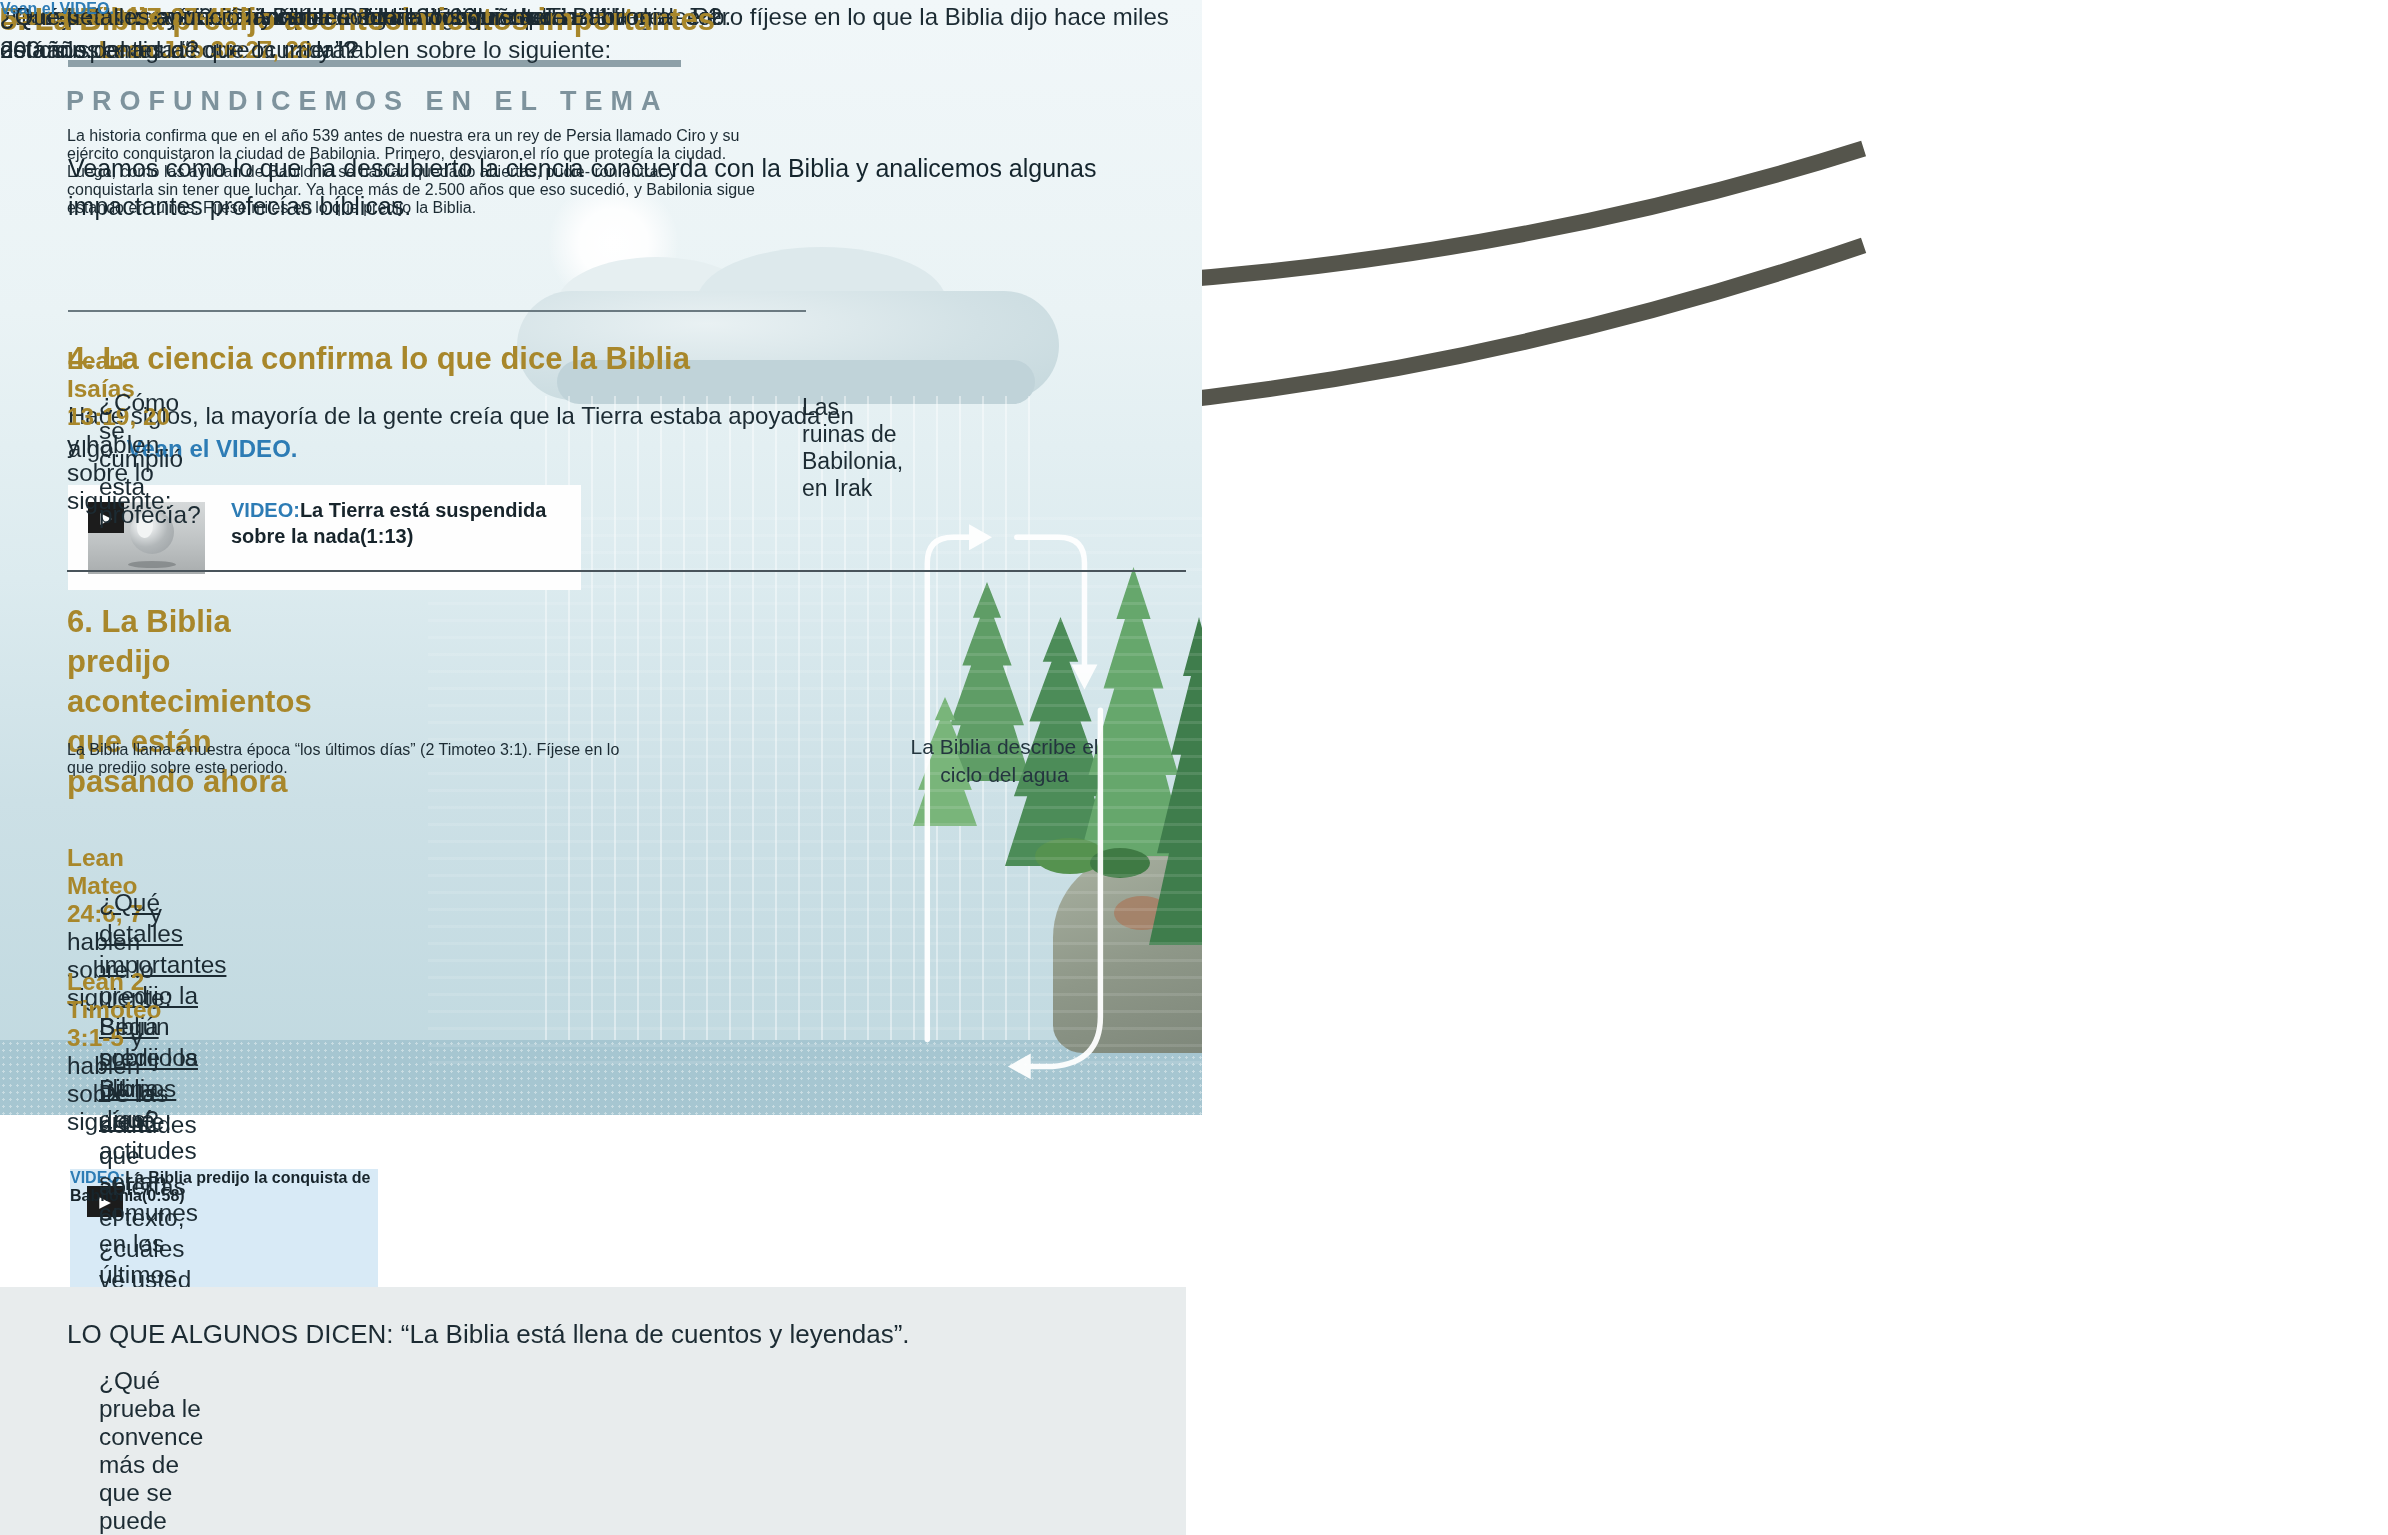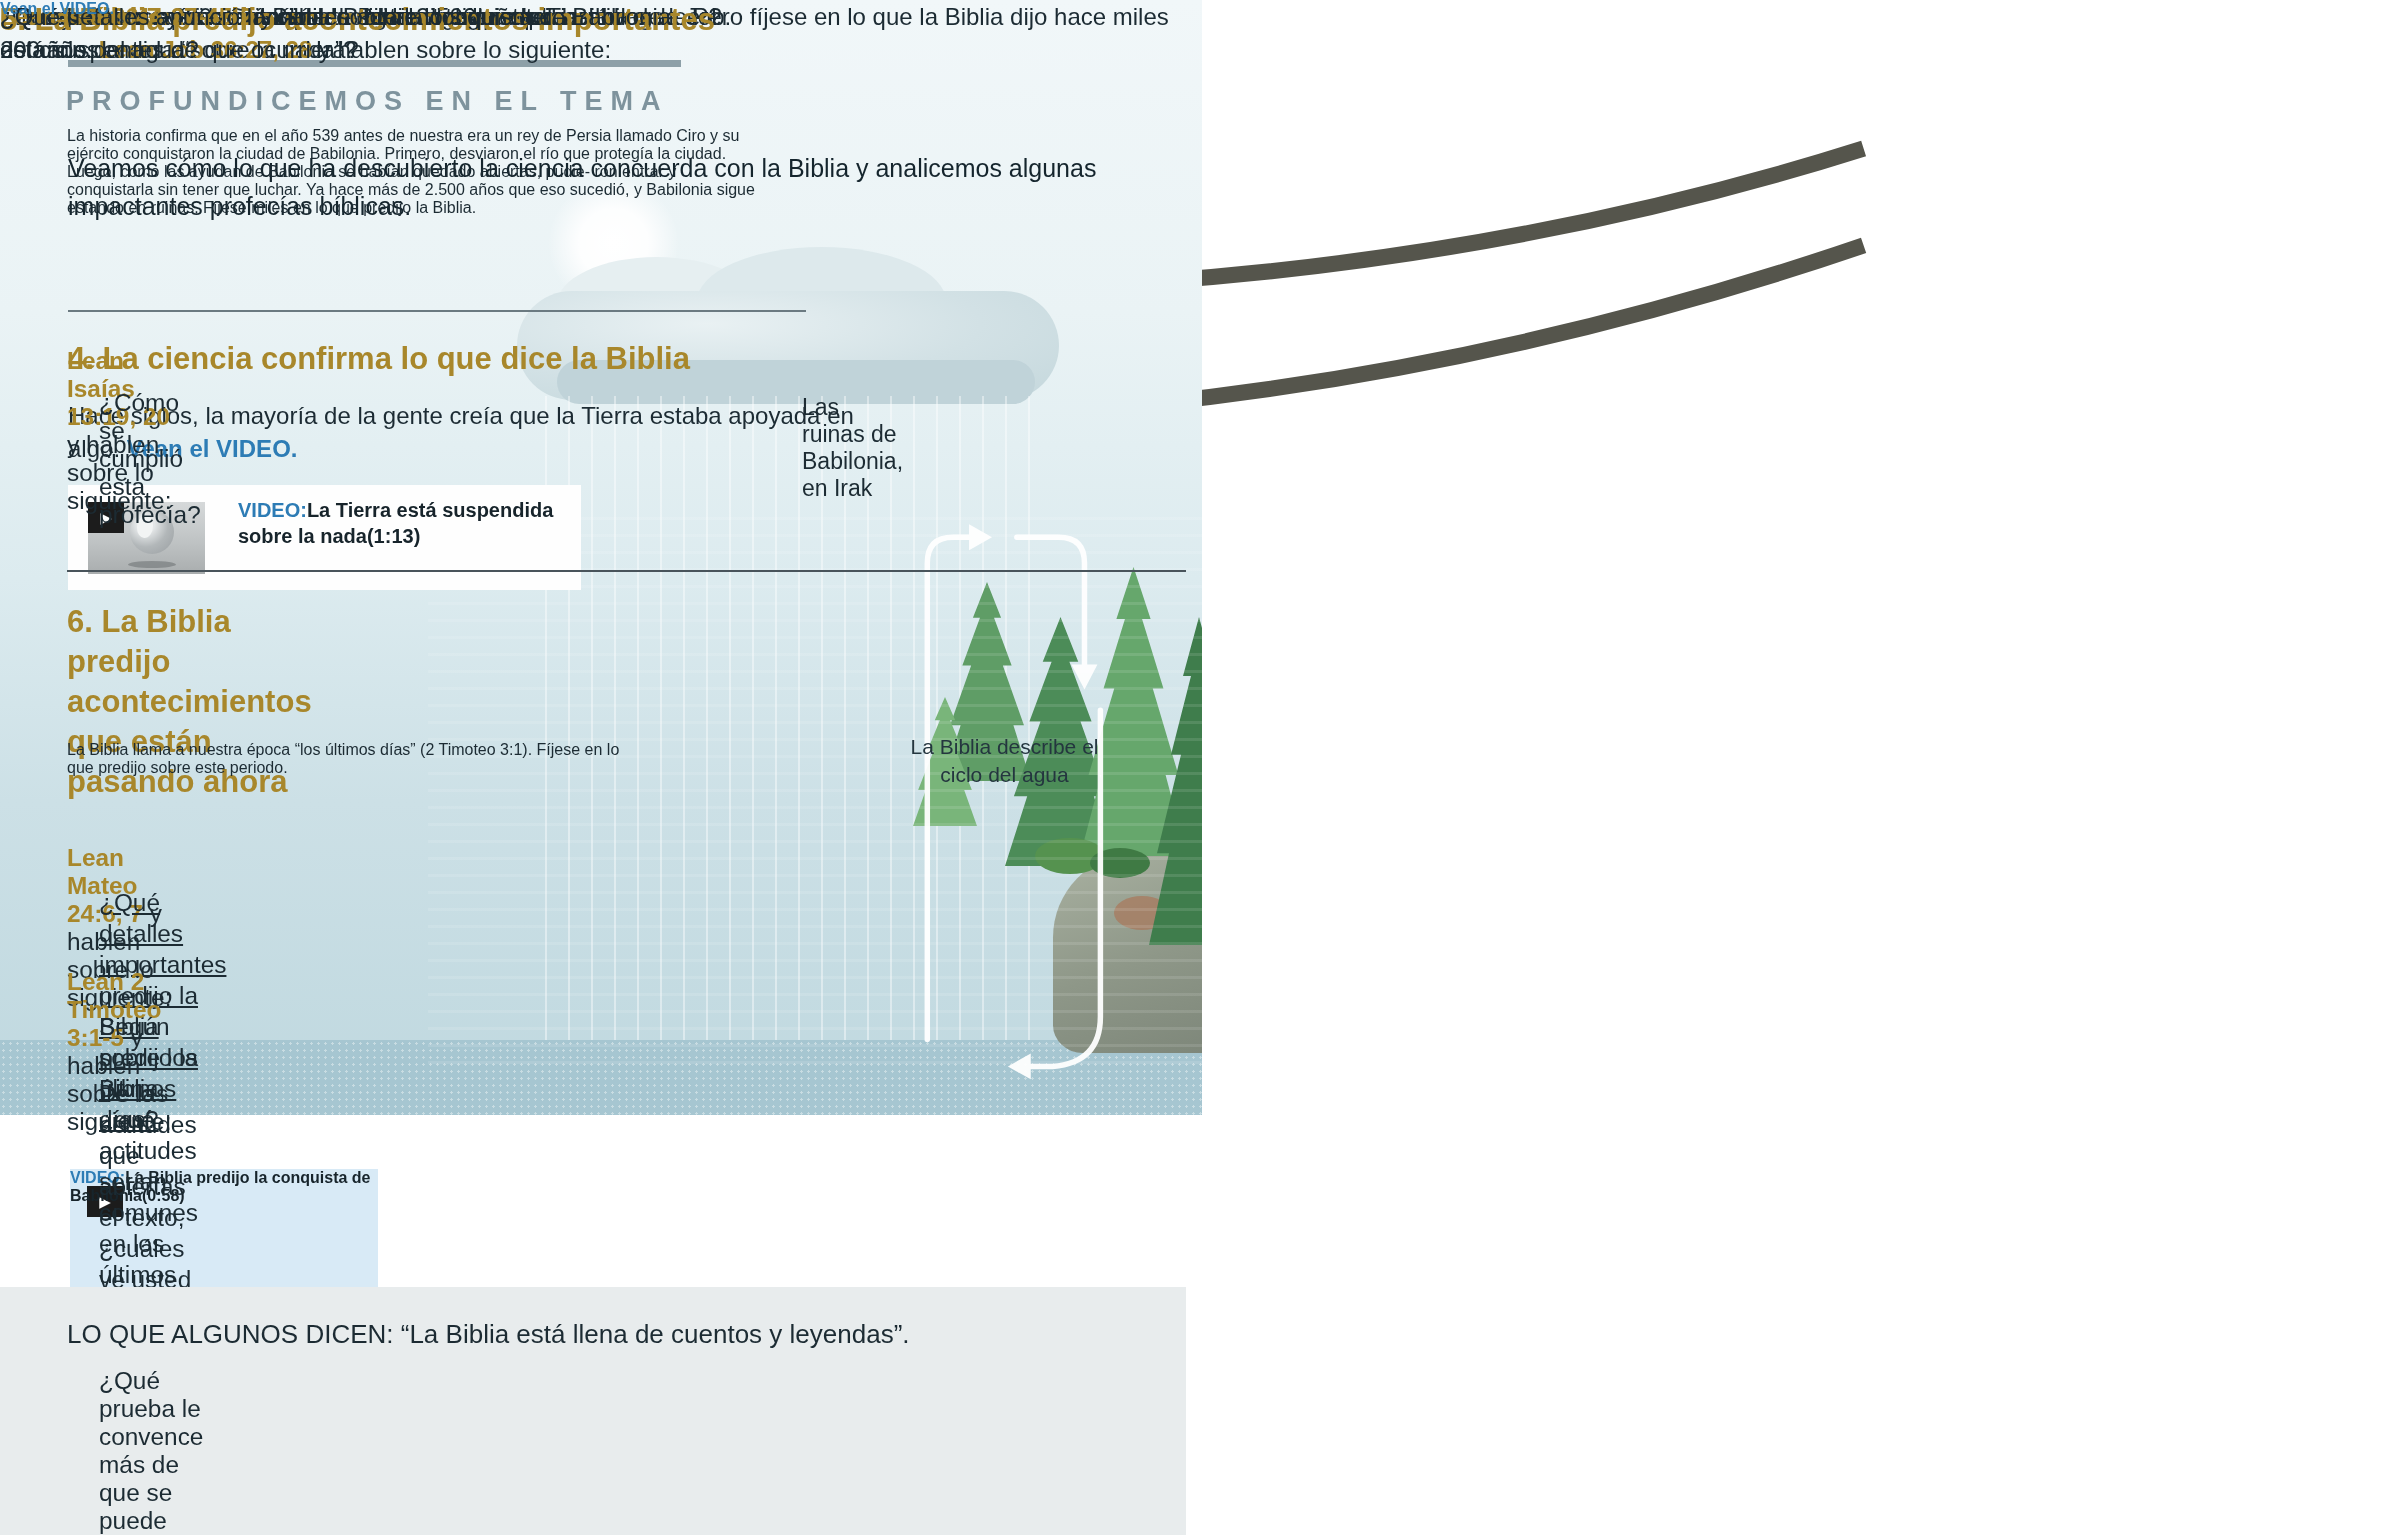--- a/index.html
+++ b/index.html
@@ -57,21 +57,21 @@
   #vb1-thumb{left:20px;top:17px;width:117px;height:72px;
      background:linear-gradient(180deg,#d6d9da 0%,#bfc3c4 55%,#a9adae 100%);}
   #vb1-globe{position:absolute;left:42px;top:8px;width:44px;height:44px;border-radius:50%;
      background:radial-gradient(circle at 35% 32%,#e4e7e8 0 22%,#b2b7b9 55%,#989da0 100%);}
   #vb1-globe:after{content:"";position:absolute;left:7px;top:6px;width:16px;height:22px;
      background:#f2f4f4;border-radius:50% 40% 55% 45%;}
   #vb1-shadow{position:absolute;left:40px;bottom:6px;width:48px;height:7px;border-radius:50%;background:rgba(90,95,97,.45);}
   .vplay{position:absolute;left:0;top:0;width:36px;height:31px;background:#1c1c1c;
      color:#ffffff;font-size:15px;display:flex;align-items:center;justify-content:center;}
   .vtext{position:absolute;font-weight:bold;color:#17242b;}
-  #vb1-text{left:170px;top:12px;width:346px;font-size:20px;line-height:26px;}
+  #vb1-text{left:163px;top:12px;width:346px;font-size:20px;line-height:26px;}
   #vb2-thumb{left:17px;top:17px;width:115px;height:68px;
      background:linear-gradient(100deg,#b democrac;}
   #vb2-thumb{background:linear-gradient(100deg,#bb97ce 0%,#a379b8 45%,#835a9c 100%);}
   #vb2-door{position:absolute;left:36px;top:10px;width:26px;height:42px;background:rgba(255,250,238,.95);
      border-radius:4px;box-shadow:0 0 14px 8px rgba(255,250,238,.55);}
   .vb2-fig{position:absolute;background:#2e1b2a;border-radius:45% 45% 20% 20%;}
   #vb2-f1{left:66px;top:16px;width:40px;height:44px;}
   #vb2-f2{left:20px;top:38px;width:16px;height:26px;}
   #vb2-text{left:17px;top:100px;width:281px;font-size:19.4px;line-height:26px;}
   .vtitle{font-style:italic;margin:0 5px 0 7px;}

